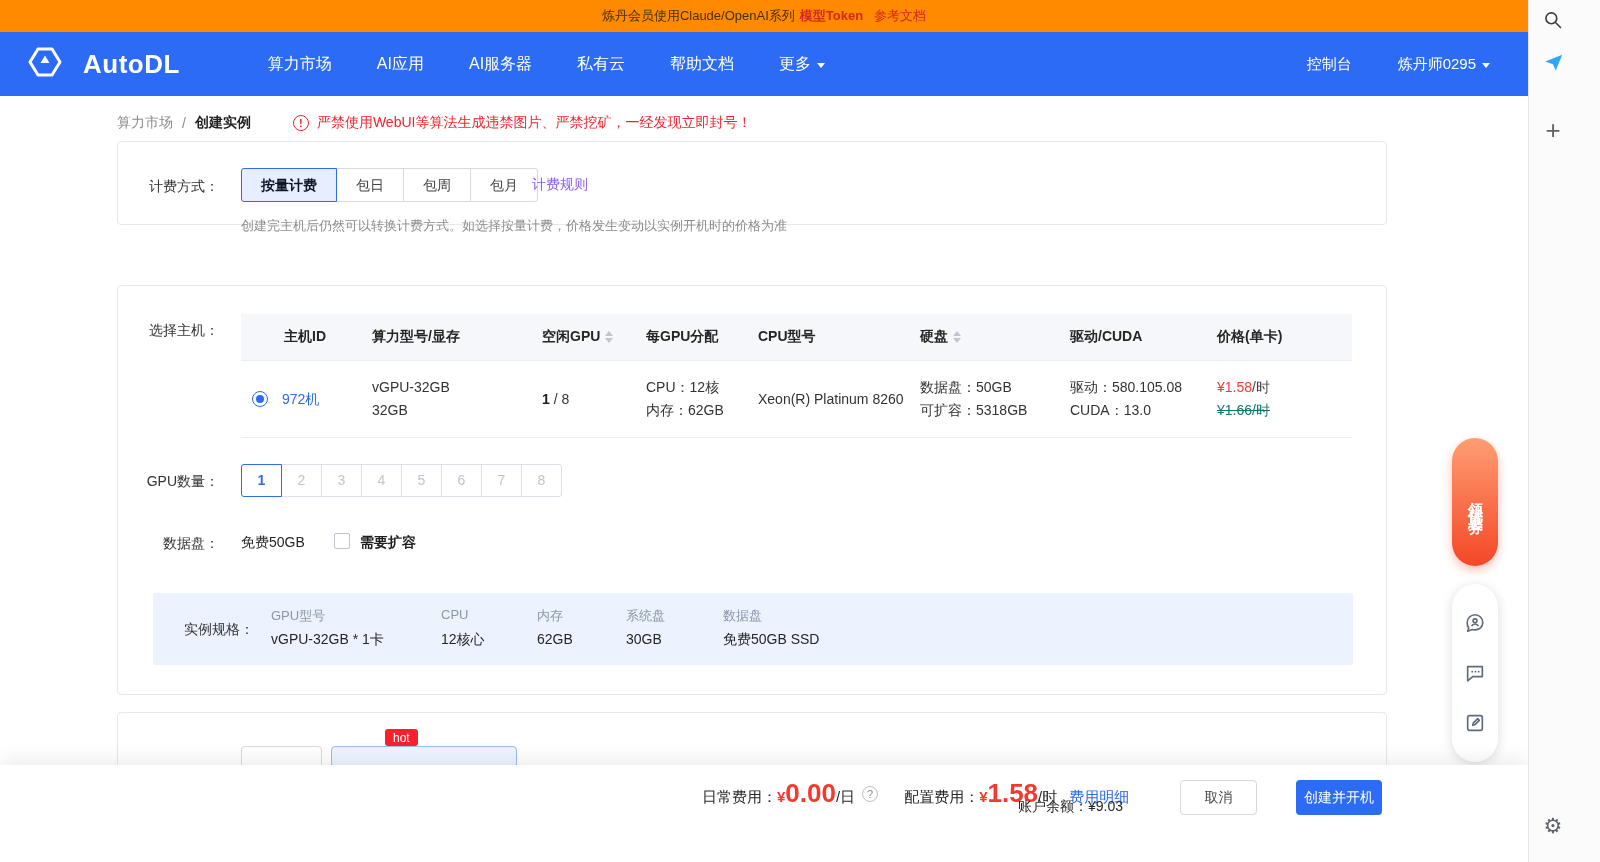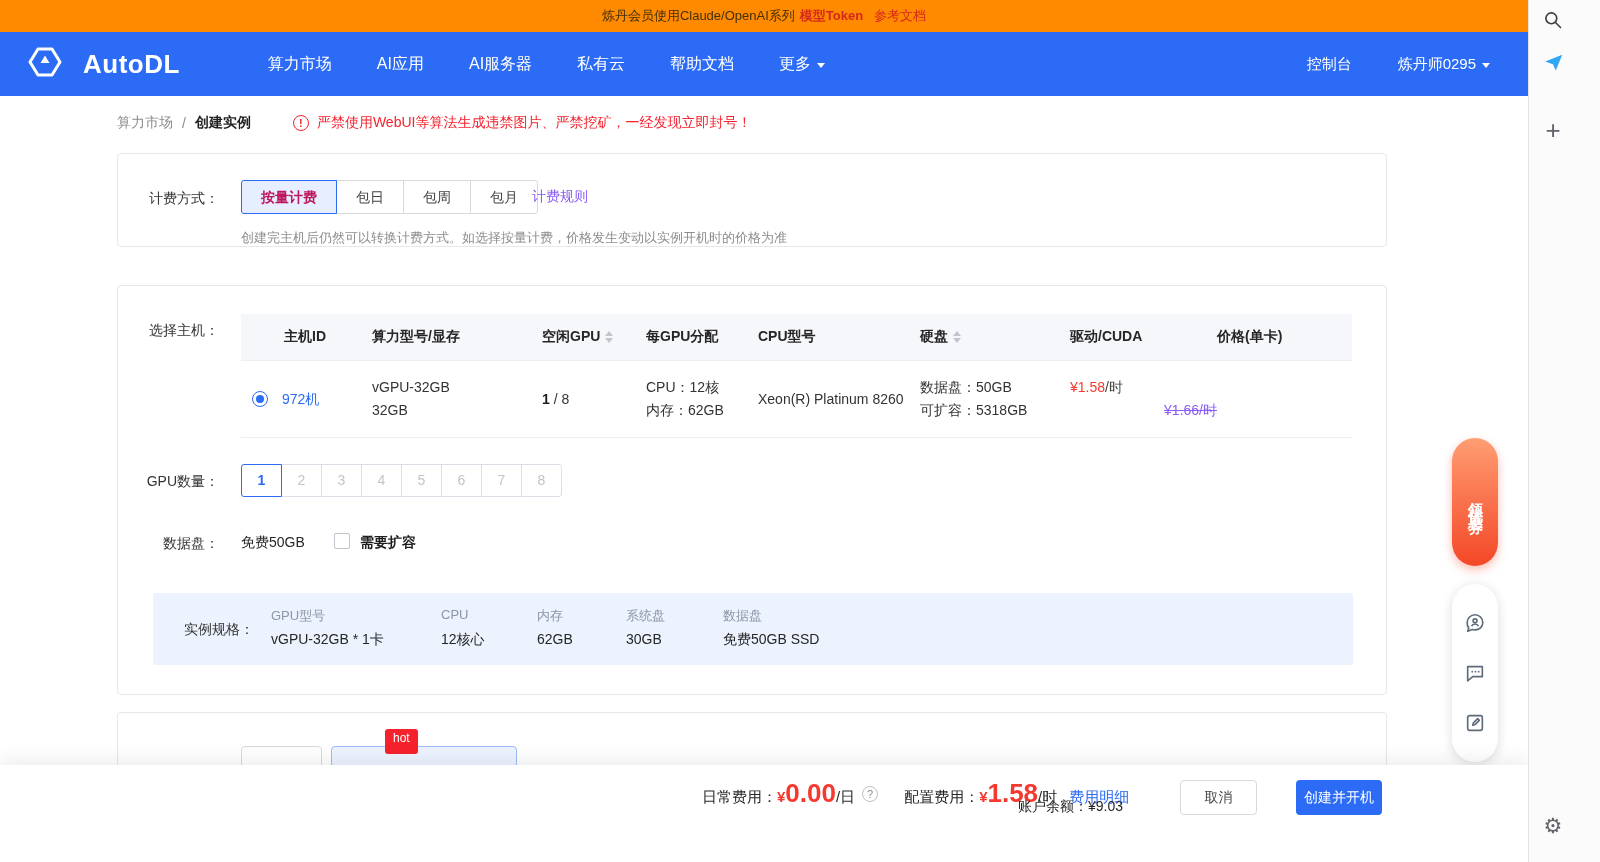--- a/index.html
+++ b/index.html
@@ -31,51 +31,51 @@
   .breadcrumb { position:absolute; top:114px; left:117px; display:flex; align-items:center; font-size:14px; }
   .bc-root { color:#8c8c8c; cursor:pointer; }
   .bc-sep { margin:0 9px; color:#8c8c8c; }
   .bc-cur { color:#1f1f1f; font-weight:600; }
   .warn { display:flex; align-items:center; margin-left:42px; color:#f5222d; font-size:14px; gap:8px; font-weight:500; }
   .warn-ic { width:16px; height:16px; min-width:16px; border:1.5px solid #f5222d; border-radius:50%;
     display:flex; align-items:center; justify-content:center; font-size:11px; font-weight:700; }
 
   
   .card { position:absolute; left:117px; width:1270px; background:#fff; border:1px solid #e8e8e8; border-radius:4px; }
-  #card-billing { top:153px; height:94px; }
+  #card-billing { top:141px; height:84px; }
   #card-host { top:285px; height:410px; }
   #card-image { top:712px; height:150px; }
   .row-label { position:absolute; left:0; width:101px; text-align:right; font-size:14px; color:#333; }
 
   
   .tabs { position:absolute; left:123px; top:26px; display:flex; }
   .tab { height:34px; line-height:32px; padding:0 19px; border:1px solid #d9d9d9; font-size:14px;
     color:#434343; background:#fff; margin-left:-1px; cursor:pointer; }
   .tab:first-child { margin-left:0; border-radius:3px 0 0 3px; }
   .tab:last-child { border-radius:0 3px 3px 0; }
-  .tab.selected { background:#e6eeff; border-color:#2b6bf5; color:#be185d; position:relative; z-index:2; font-weight:600; }
+  .tab.selected { background:#e6eeff; border-color:#2b6bf5; color:#0f172a; position:relative; z-index:2; font-weight:600; }
   .rules-link { position:absolute; left:414px; top:34px; color:#8b5cf6; font-size:14px; cursor:pointer; }
   .billing-note { position:absolute; left:123px; top:75px; font-size:13px; color:#8c8c8c; }
 
   
   .table { position:absolute; left:123px; top:28px; width:1111px; }
   .thead, .trow { display:grid; grid-template-columns:131px 170px 104px 112px 162px 150px 147px 135px; align-items:center; }
   .thead { height:47px; background:#f6f7fa; font-size:14px; font-weight:600; color:#262626; border-bottom:1px solid #eceef2; }
   .th { display:flex; align-items:center; gap:5px; }
   .th-first { padding-left:43px; }
   .trow { height:77px; border-bottom:1px solid #eceef2; font-size:14px; color:#333; line-height:23px; cursor:pointer; }
   .cell-id { display:flex; align-items:center; }
   .radio { width:16px; height:16px; min-width:16px; border-radius:50%; border:1px solid #2b6bf5; background:#fff;
     position:relative; margin-left:11px; cursor:pointer; }
   .radio::after { content:""; position:absolute; inset:3px; border-radius:50%; background:#2b6bf5; }
   .host-link { color:#2b6bf5; margin-left:14px; cursor:pointer; }
   .b { font-weight:700; color:#1f1f1f; }
   .price-now { color:#f5392e; }
   .price-unit { color:#444; }
-  .price-old { color:#8b5cf6; text-decoration:line-through;text-align:right; }
+  .price-old { color:#0f766e; text-decoration:line-through; }
   .sort { display:inline-flex; flex-direction:column; gap:2px; cursor:pointer; }
   .sort i { width:0; height:0; border-left:4px solid transparent; border-right:4px solid transparent; display:block; }
   .sort .up { border-bottom:5px solid #c0c4cc; }
   .sort .down { border-top:5px solid #c0c4cc; }
   .wrapcell { word-break:break-all; padding-right:14px; }
 
   
   .gpu-opts { position:absolute; left:123px; top:178px; display:flex; }
   .gpu-opt { width:41px; height:33px; line-height:31px; text-align:center; border:1px solid #dcdfe6;
     margin-left:-1px; font-size:14px; color:#c0c4cc; background:#fff; cursor:pointer; }
@@ -91,21 +91,21 @@
 
   
   .spec { position:absolute; left:35px; top:307px; width:1200px; height:72px; background:#edf3fe; border-radius:2px; }
   .spec-label { position:absolute; left:31px; top:28px; font-size:14px; color:#333; }
   .spec-item { position:absolute; top:0; height:100%; }
   .spec-name { position:absolute; top:14px; font-size:13px; color:#8c96a8; white-space:nowrap; }
   .spec-value { position:absolute; top:38px; font-size:14px; color:#262626; white-space:nowrap; }
 
   
   .hot-badge { position:absolute; left:267px; top:16px; background:#f5222d; color:#fff; font-size:12px;
-    padding:2px 8px 9px; border-radius:3px; z-index:3; }
+    padding:2px 8px 1px; border-radius:3px; z-index:3; }
   .img-tab-plain { position:absolute; left:123px; top:33px; width:81px; height:64px; border:1px solid #d9d9d9;
     border-radius:4px; background:#fff; cursor:pointer; }
   .img-tab-active { position:absolute; left:213px; top:33px; width:186px; height:64px; border:1px solid #9cbcf7;
     border-radius:4px; background:#eef4ff; cursor:pointer; }
 
   
   .footerbar { position:absolute; left:0; bottom:0; width:100%; height:97px; background:#fff;
     box-shadow:0 -6px 18px rgba(0,0,0,.07); z-index:20; }
   .fee-line { position:absolute; left:702px; top:13px; display:flex; align-items:baseline; white-space:nowrap; }
   .fee-label { font-size:15px; color:#262626; }
@@ -259,20 +259,24 @@
         <div>
           <div>CPU：12核</div>
           <div>内存：62GB</div>
         </div>
         <div class="wrapcell">Xeon(R) Platinum 8260</div>
         <div>
           <div>数据盘：50GB</div>
           <div>可扩容：5318GB</div>
         </div>
         <div>
+          <div>驱动：580.105.08</div>
+          <div>CUDA：13.0</div>
+        </div>
+        <div>
           <div><span class="price-now">¥1.58</span><span class="price-unit">/时</span></div>
           <div class="price-old">¥1.66/时</div>
         </div>
       </div>
     </div>
 
     <div class="row-label" style="top:187px;">GPU数量：</div>
     <div class="gpu-opts">
       <span class="gpu-opt selected">1</span>
       <span class="gpu-opt">2</span>

